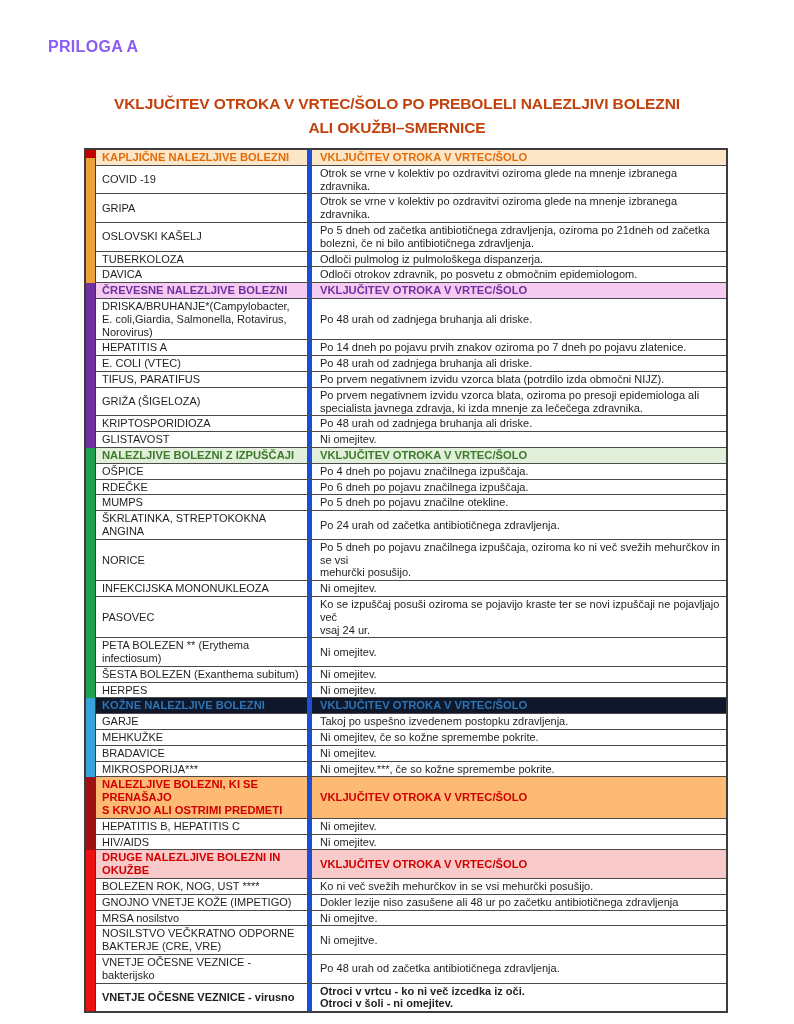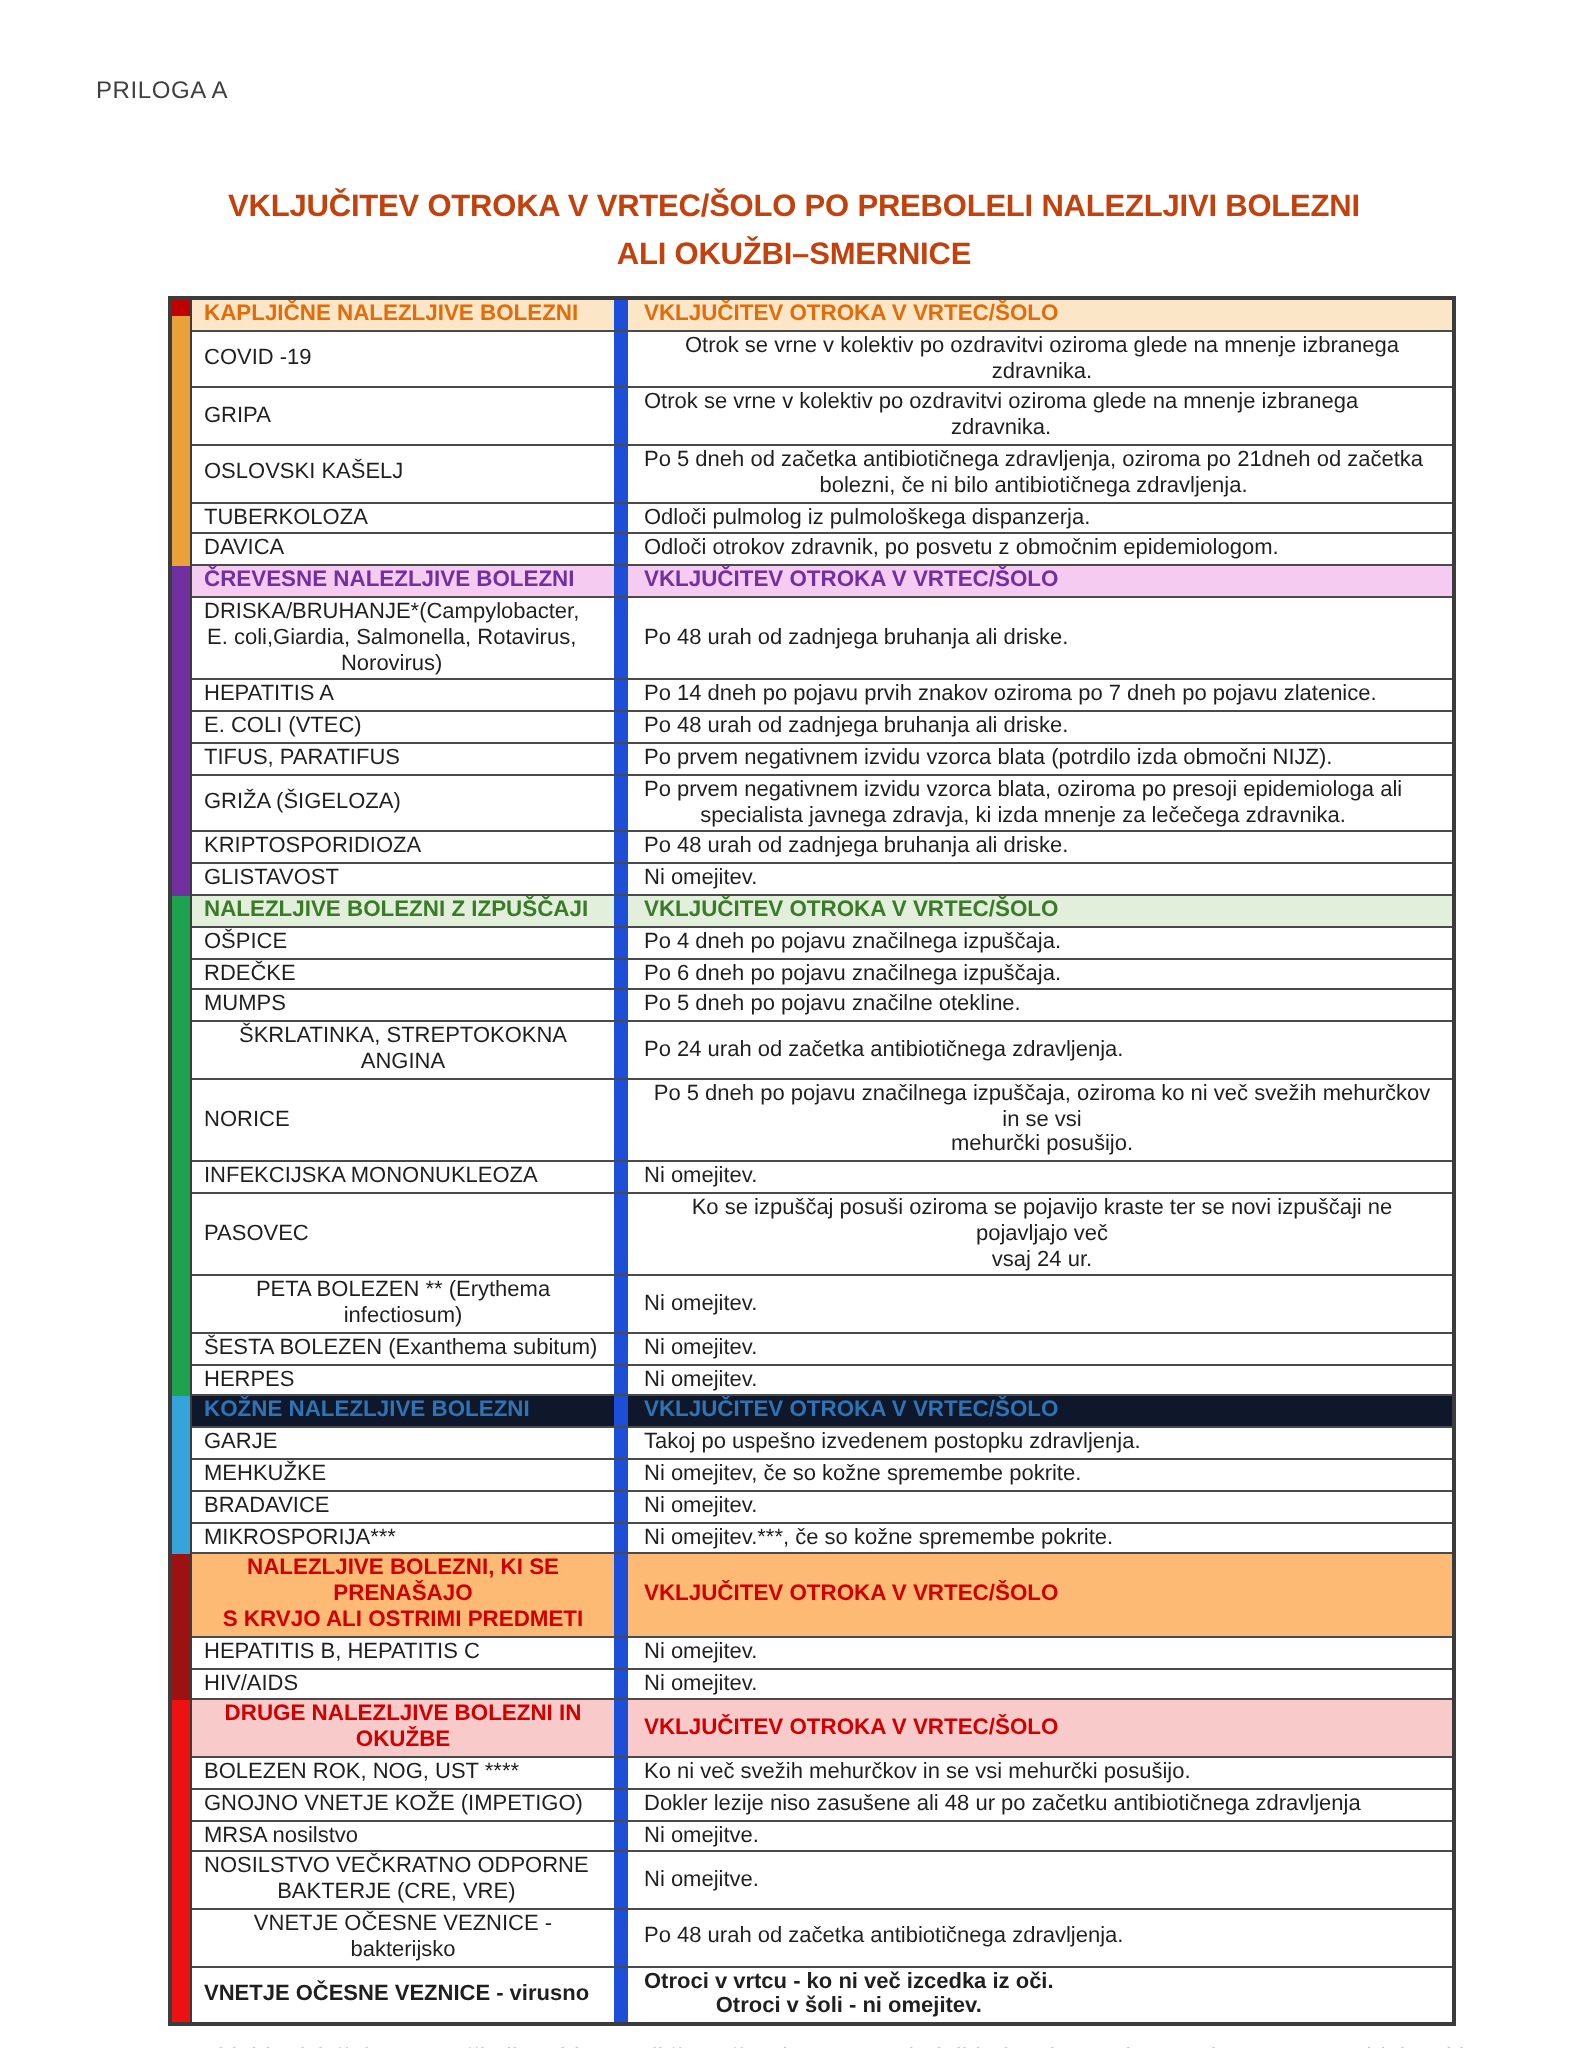--- a/index.html
+++ b/index.html
@@ -3,49 +3,49 @@
 <meta charset="utf-8">
 <style>
   * { margin:0; padding:0; box-sizing:border-box; }
   html,body { background:#ffffff; }
   body {
     width:794px; height:1024px; position:relative; overflow:hidden;
     font-family:"Liberation Sans", sans-serif; color:#1f1f1f;
   }
   .page-label {
     position:absolute; left:48px; top:38px;
-    font-size:12px; font-weight:normal; color:#404040; letter-spacing:.3px;
+    font-size:16px; font-weight:bold; color:#8b5cf6; letter-spacing:.3px;
   }
   .title-block {
     position:absolute; top:92px; left:0; width:794px;
     text-align:center; font-weight:bold; font-size:15.5px;
     line-height:1.55; color:#c2410c; letter-spacing:-0.1px;
   }
   .content { position:absolute; top:148px; left:75px; width:660px; }
 
   #table-root {
     margin-left:9px; width:644px;
     border:2px solid #3c3c3c;
   }
-  .section { display:flex;text-align:center; }
+  .section { display:flex; }
   .section .bar {
     width:10px; flex:0 0 10px; border-right:1px solid #3c3c3c;
     display:flex; flex-direction:column;
   }
   .section .bar .cap { height:8px; flex:0 0 8px; }
   .section .bar .fill { flex:1; }
   .section .rows { flex:1; display:flex; flex-direction:column; min-width:0; }
   .row { display:flex; border-bottom:1px solid #4a4a4a; min-height:15px; }
   .section:last-child .row:last-child { border-bottom:none;font-weight:bold; }
   .cell {
     font-size:11px; line-height:12.8px; padding:1px 6px;
     display:flex; align-items:center; white-space:pre-line;
   }
   .cell.left  { width:211px; flex:0 0 211px; }
-  .cell.right { flex:1; border-left:7px solid #1d4ed8; padding-left:8px; min-width:0; }
+  .cell.right { flex:1; border-left:5px solid #1d4ed8; padding-left:8px; min-width:0; }
   .row.header .cell { font-weight:bold; font-size:11.2px; }
 
   #footnotes { margin-top:7px; width:656px; }
   .footnote {
     font-style:italic; font-size:12.6px; line-height:1.44;
     text-align:justify; color:#141414;
   }
 </style>
 </head>
 <body>

